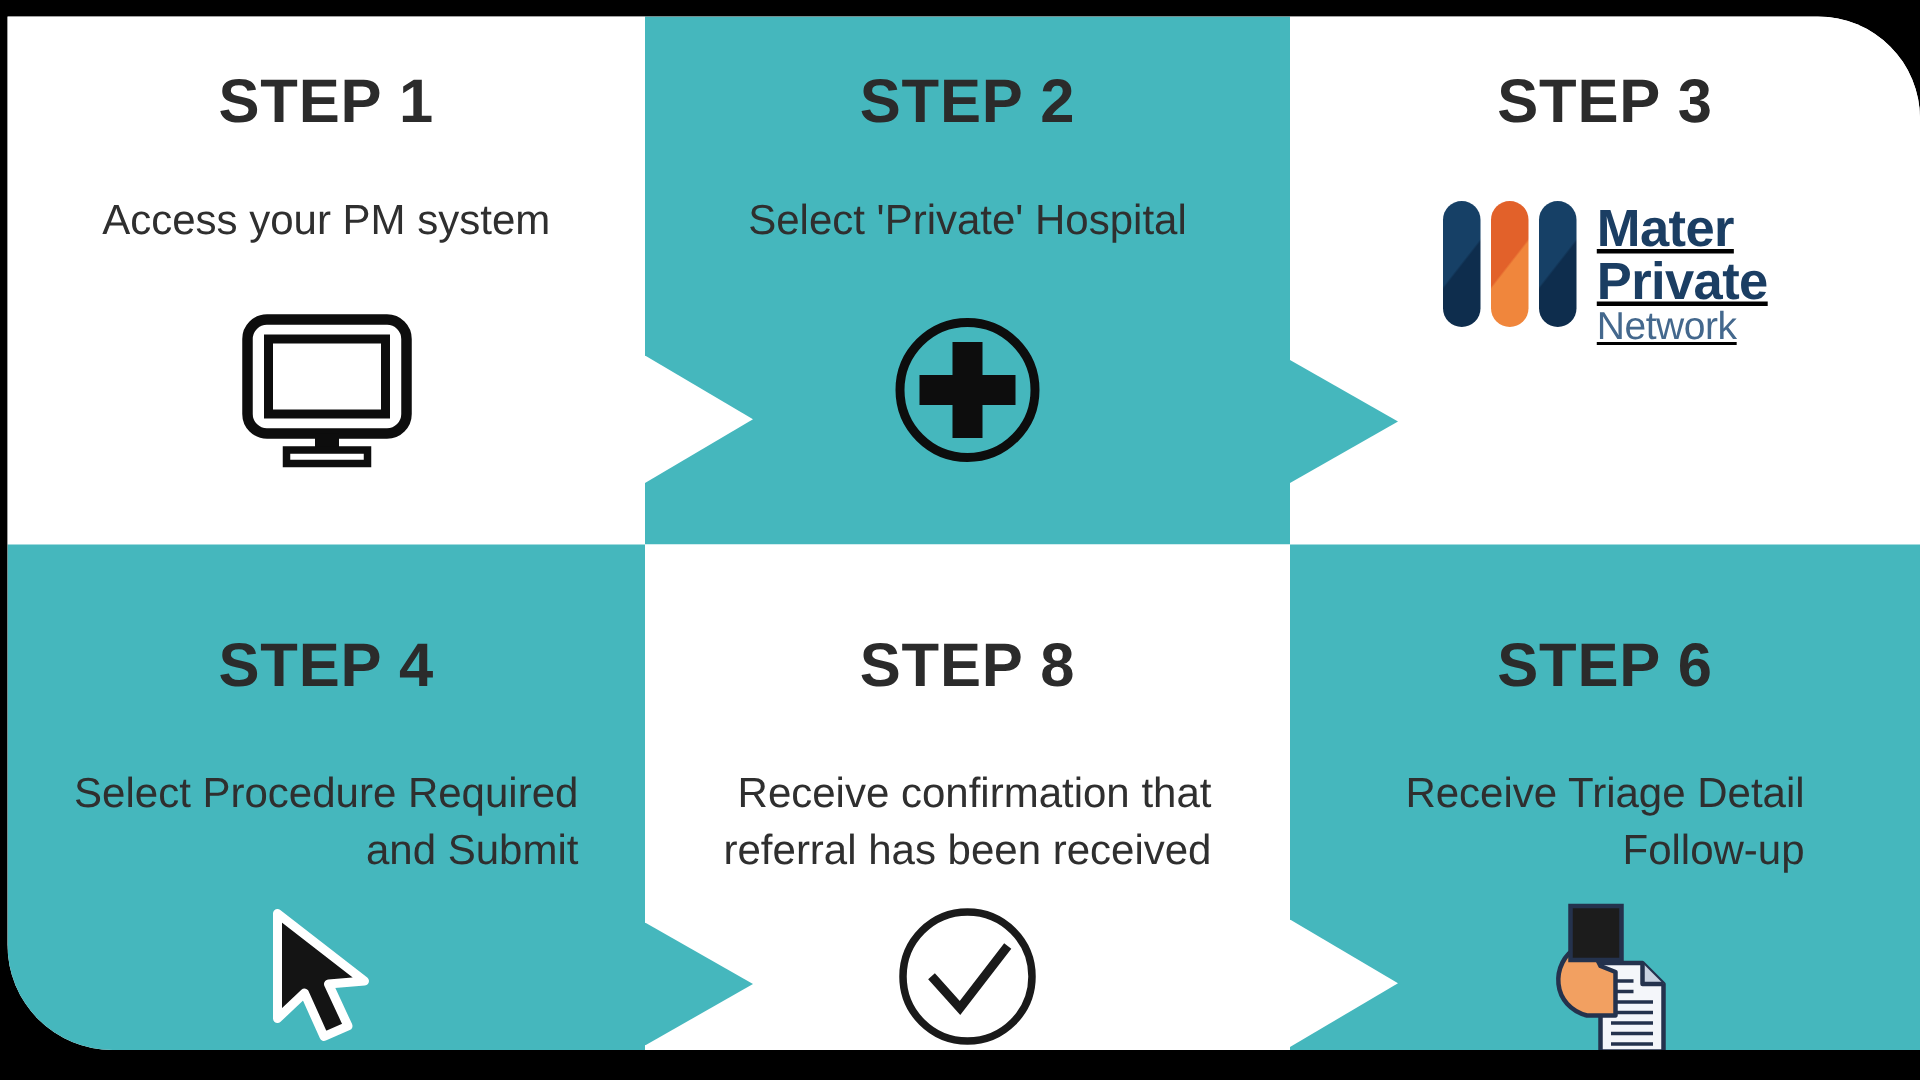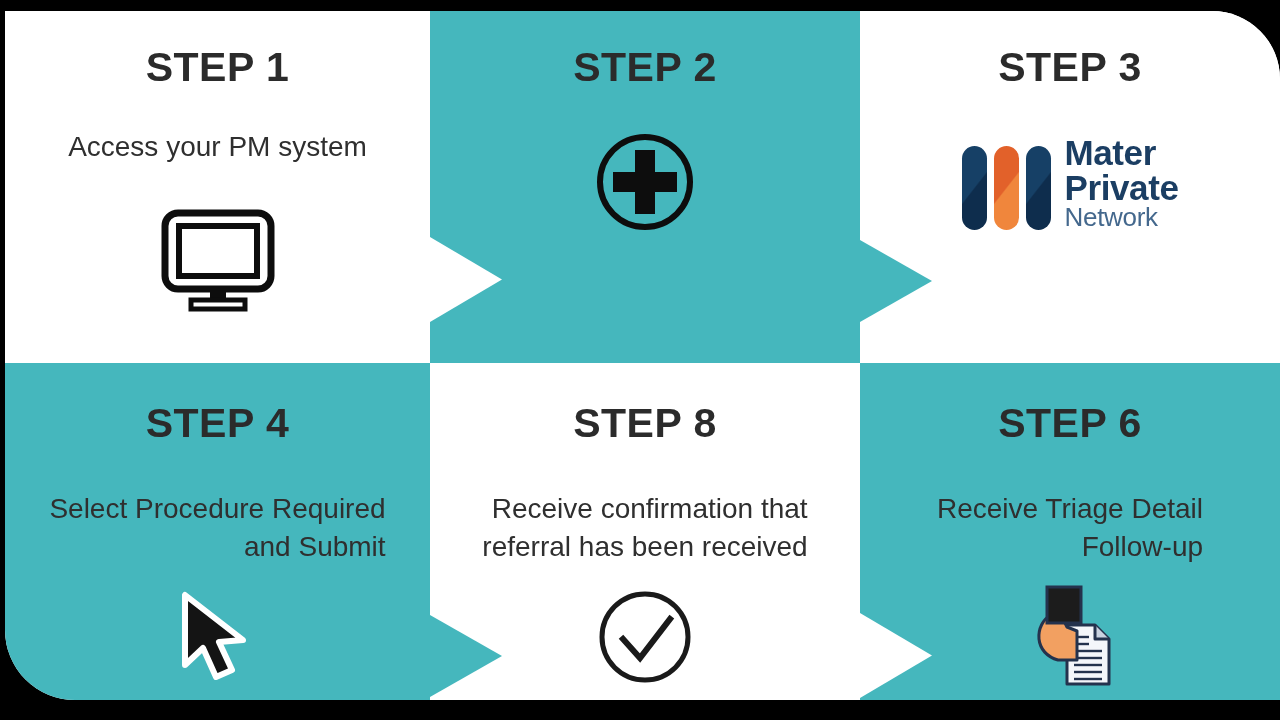--- a/index.html
+++ b/index.html
@@ -75,21 +75,21 @@
   .r1 .step-desc { margin-top: 40px; }
   .r1 .icon-slot {
     margin-top: 34px;
     height: 120px;
     display: flex;
     align-items: center;
     justify-content: center;
   }
 
   
-  .r2 .panel-inner { padding-top: 40px; }
+  .r2 .panel-inner { padding-top: 60px; }
   .r2 .step-desc { margin-top: 46px; }
   .r2 .icon-slot {
     margin-top: 16px;
     height: 110px;
     display: flex;
     align-items: center;
     justify-content: center;
   }
 
   
@@ -121,22 +121,23 @@
   
   .icon-monitor { width: 116px; height: 104px; }
   .icon-plus    { width: 100px; height: 100px; }
   .icon-check   { width: 94px;  height: 94px;  }
   .icon-cursor  { width: 86px;  height: 92px;  }
   .icon-hand    { width: 86px;  height: 104px; }
 
   
   .mpn-logo {
     display: flex;
-    align-items: flex-end;
+    align-items: flex-start;
     gap: 14px;
+    text-decoration: underline;
   }
   .mpn-bars { display: flex; gap: 7px; align-items: center; }
   .mpn-bar {
     width: 25px;
     height: 84px;
     border-radius: 13px;
   }
   .mpn-bar.navy {
     background: linear-gradient(128deg, #164066 0%, #164066 49%, #0e2d4d 51%, #0e2d4d 100%);
   }
@@ -182,20 +183,21 @@
             <rect x="31" y="92" width="54" height="9" fill="none" stroke="#0d0d0d" stroke-width="5"></rect>
           </svg>
         </div>
       </div>
     </div>
 
     <div class="panel teal r1">
       <div class="arrow arrow-white a-r1-s2"></div>
       <div class="panel-inner">
         <div class="step-title">STEP 2</div>
+        <div class="step-desc">Select 'Private' Hospital</div>
         <div class="icon-slot">
           <svg class="icon-plus" viewBox="0 0 100 100">
             <circle cx="50" cy="50" r="45" fill="none" stroke="#0d0d0d" stroke-width="6"></circle>
             <rect x="40" y="18" width="20" height="64" fill="#0d0d0d"></rect>
             <rect x="18" y="40" width="64" height="20" fill="#0d0d0d"></rect>
           </svg>
         </div>
       </div>
     </div>
 

